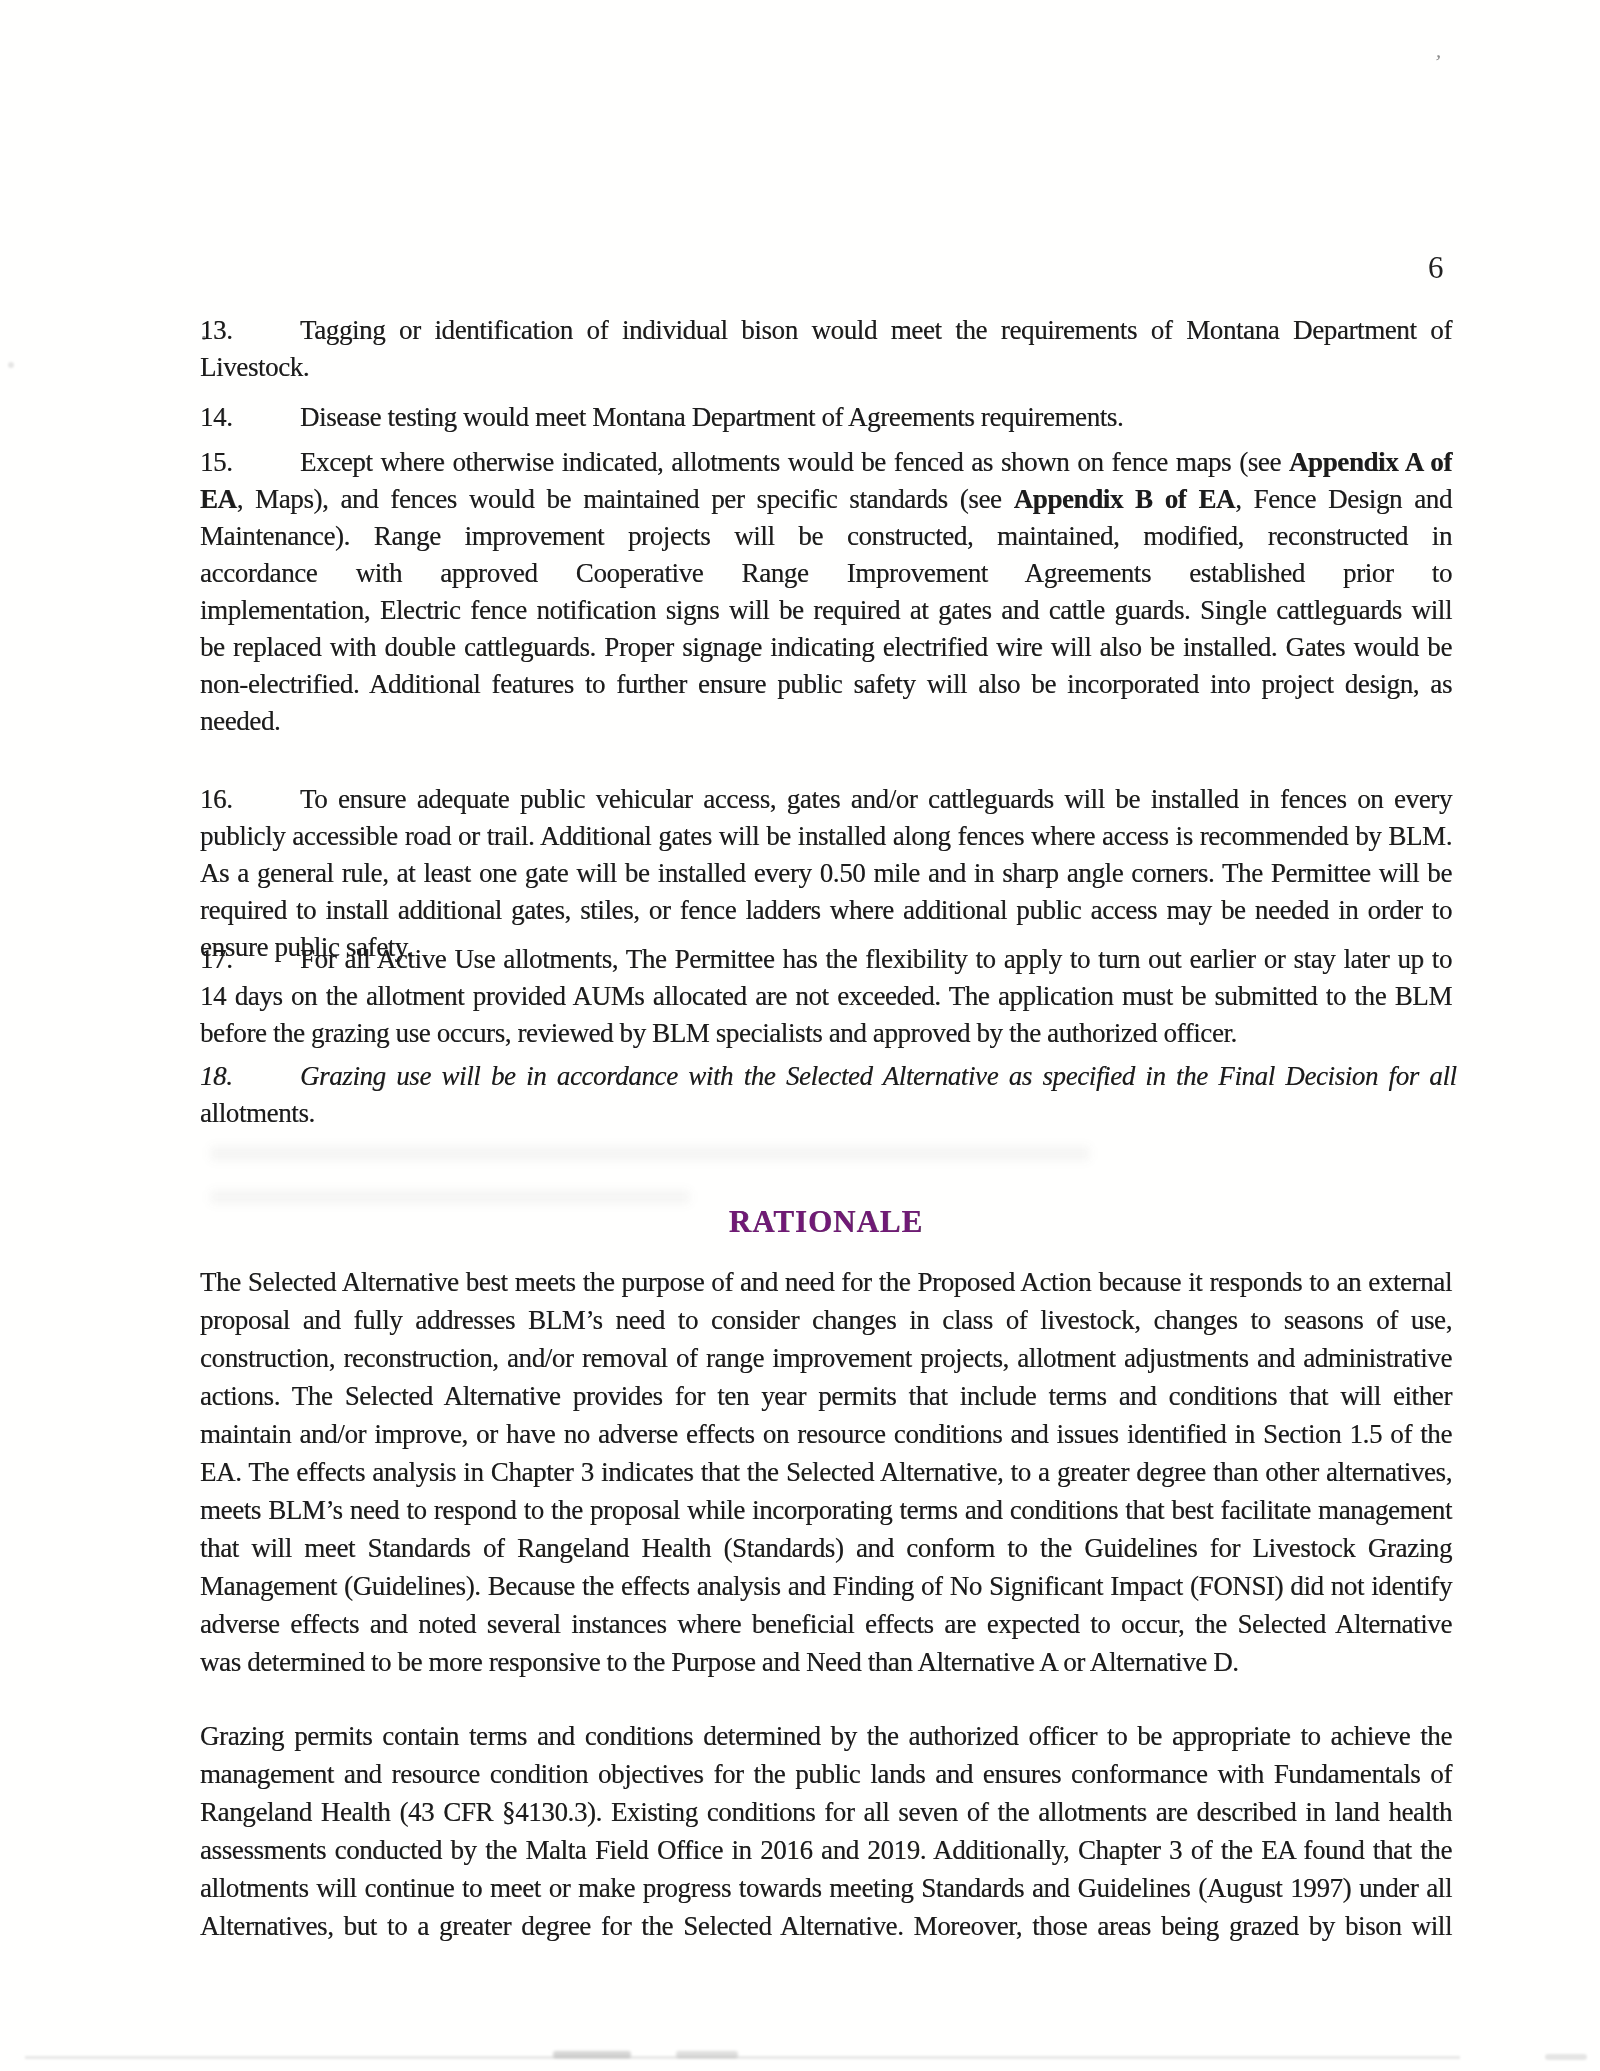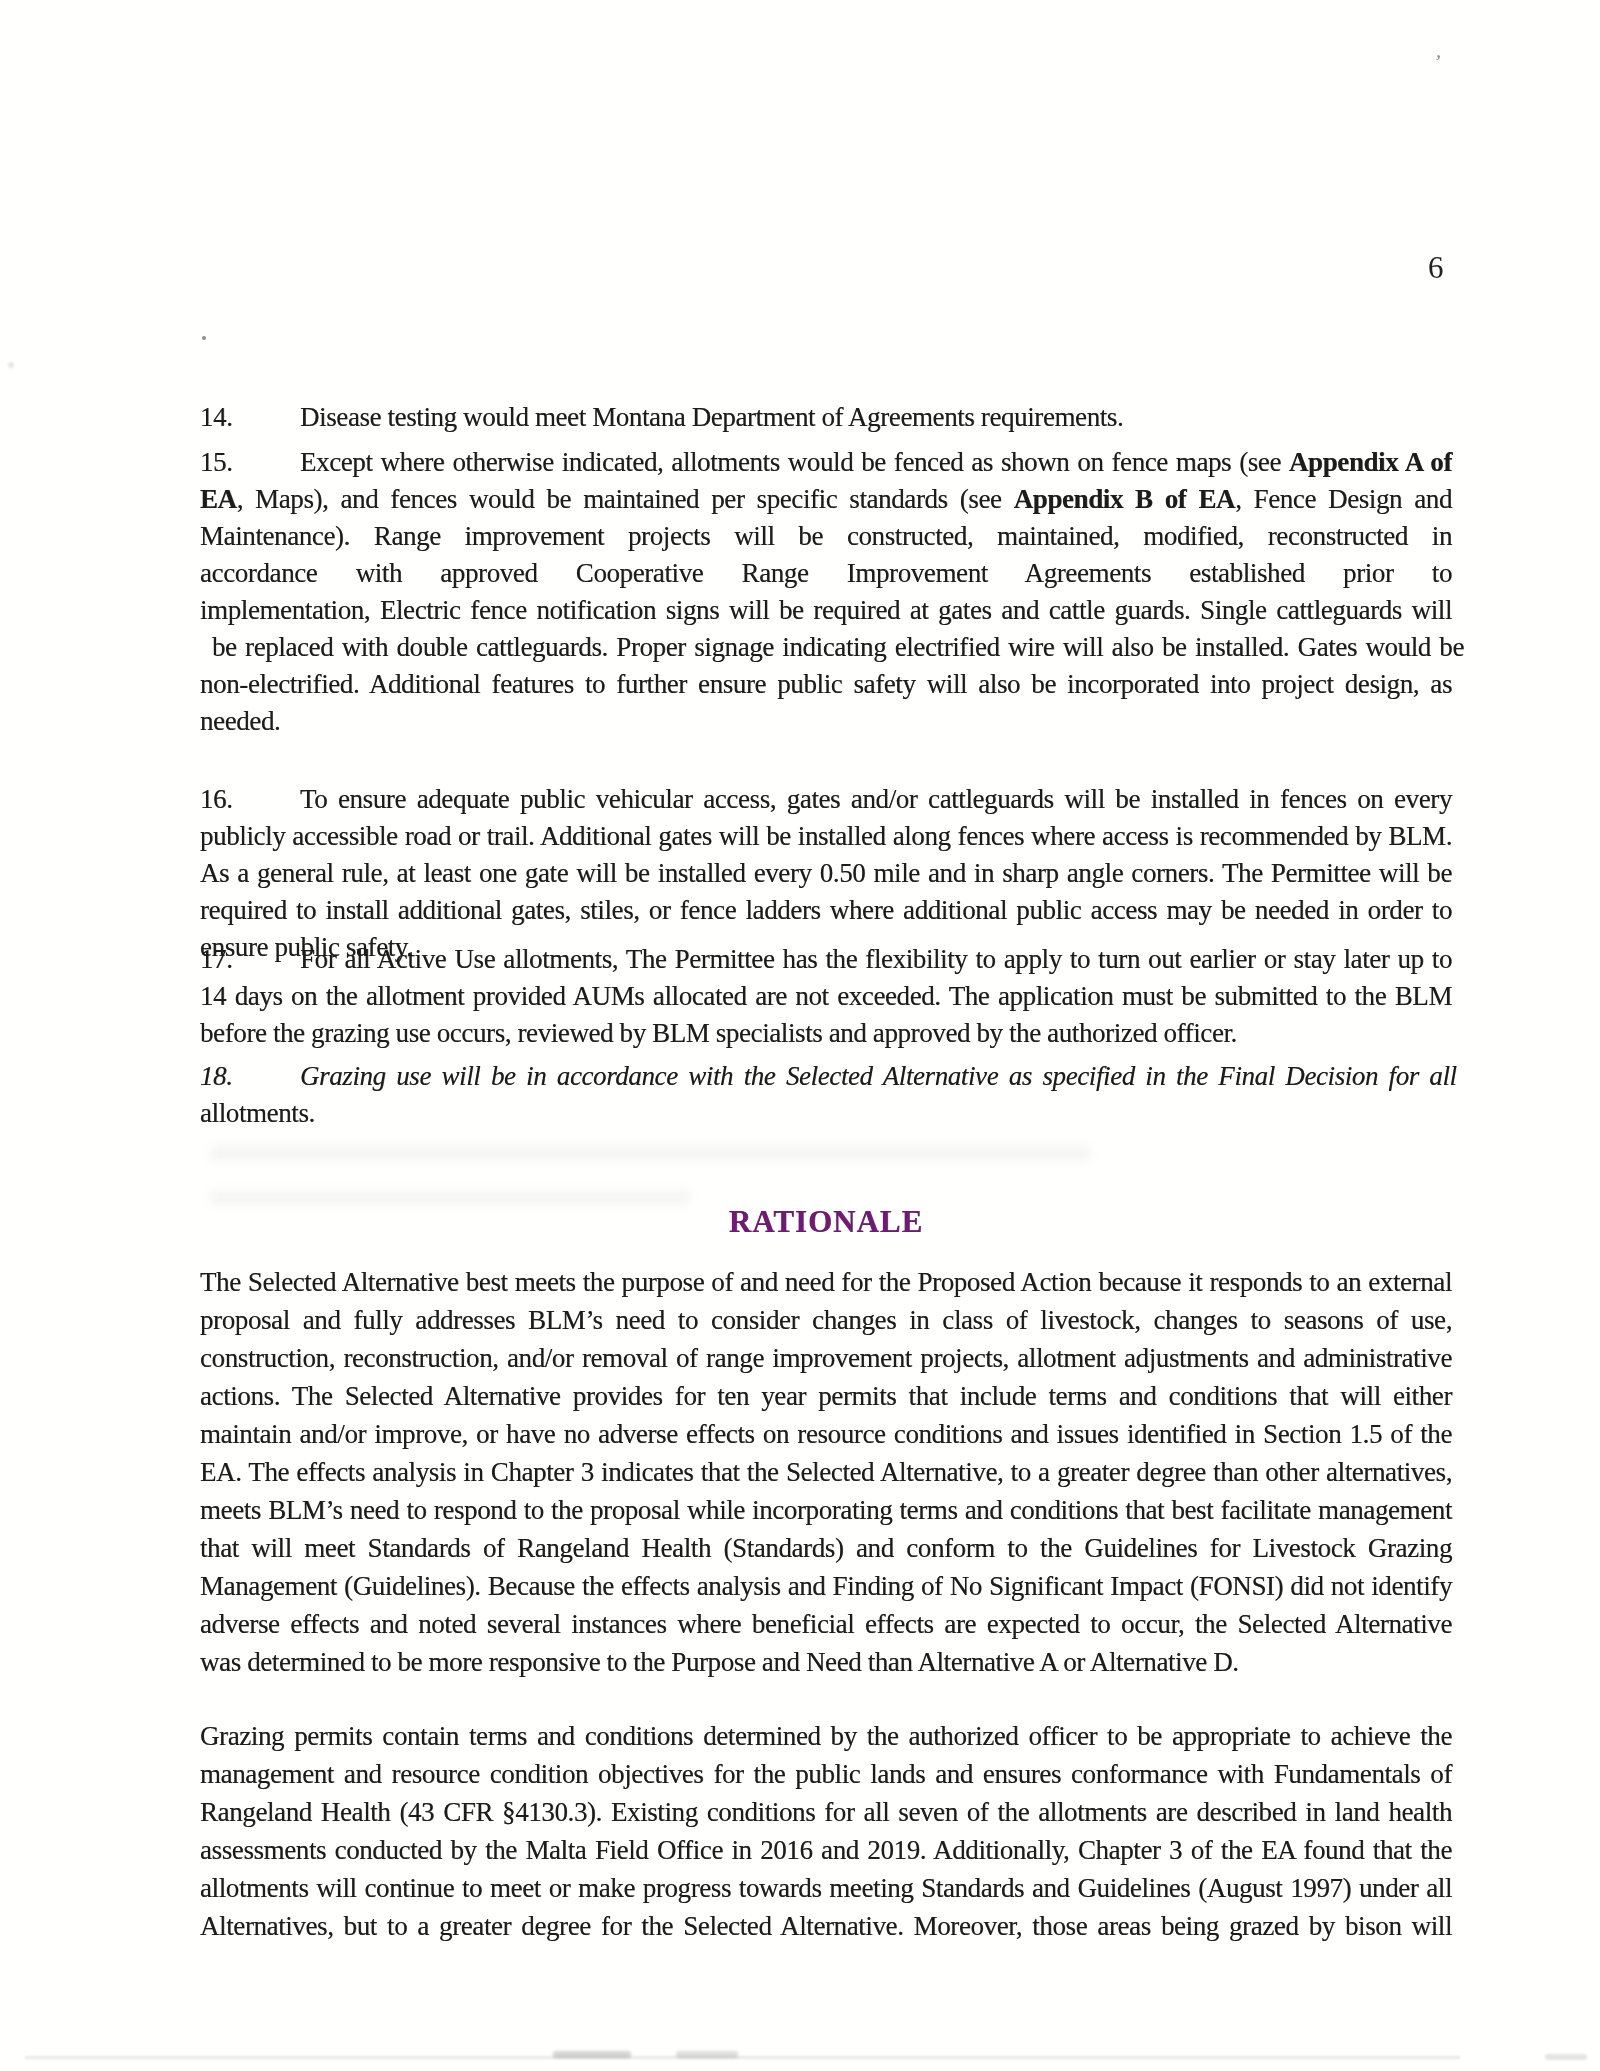--- a/index.html
+++ b/index.html
@@ -33,30 +33,34 @@
 </style>
 </head>
 <body>
 
 <div class="doc">
   <div class="pagenum">6</div>
   <div class="corner-mark">’</div>
   <div class="num-dot"></div>
   <div class="speck-l"></div>
 
+  <div class="block" id="p13">
+      <div class="line" style="word-spacing: 7.39303px;"><span><span class="num">13.</span><span>Tagging or identification of individual bison would meet the requirements of Montana Department of</span></span></div>
+      <div class="line last"><span><span>Livestock.</span></span></div>
+    </div>
   <div class="block" id="p14">
       <div class="line last"><span><span class="num">14.</span><span>Disease testing would meet Montana Department of Agreements requirements.</span></span></div>
     </div>
   <div class="block" id="p15">
       <div class="line" style="word-spacing: 1.58301px;"><span><span class="num">15.</span><span>Except where otherwise indicated, allotments would be fenced as shown on fence maps (see </span><span class="b">Appendix A of</span></span></div>
       <div class="line" style="word-spacing: 5.69577px;"><span><span class="b">EA</span><span>, Maps), and fences would be maintained per specific standards (see </span><span class="b">Appendix B of EA</span><span>, Fence Design and</span></span></div>
       <div class="line" style="word-spacing: 17.4859px;"><span><span>Maintenance). Range improvement projects will be constructed, maintained, modified, reconstructed in</span></span></div>
       <div class="line" style="word-spacing: 31.8872px;"><span><span>accordance with approved Cooperative Range Improvement Agreements established prior to</span></span></div>
       <div class="line" style="word-spacing: 3.31667px;"><span><span>implementation, Electric fence notification signs will be required at gates and cattle guards. Single cattleguards will</span></span></div>
-      <div class="line" style="word-spacing: 2.03125px; margin-left: 12px;"><span><span>be replaced with double cattleguards. Proper signage indicating electrified wire will also be installed. Gates would be</span></span></div>
+      <div class="line" style="word-spacing: 2.03125px;"><span><span>be replaced with double cattleguards. Proper signage indicating electrified wire will also be installed. Gates would be</span></span></div>
       <div class="line" style="word-spacing: 4.78958px;"><span><span>non-electrified. Additional features to further ensure public safety will also be incorporated into project design, as</span></span></div>
       <div class="line last"><span><span>needed.</span></span></div>
     </div>
   <div class="block" id="p16">
       <div class="line" style="word-spacing: 4.28229px;"><span><span class="num">16.</span><span>To ensure adequate public vehicular access, gates and/or cattleguards will be installed in fences on every</span></span></div>
       <div class="line" style="word-spacing: 0.608456px;"><span><span>publicly accessible road or trail. Additional gates will be installed along fences where access is recommended by BLM.</span></span></div>
       <div class="line" style="word-spacing: 1.75781px;"><span><span>As a general rule, at least one gate will be installed every 0.50 mile and in sharp angle corners. The Permittee will be</span></span></div>
       <div class="line" style="word-spacing: 2.89062px;"><span><span>required to install additional gates, stiles, or fence ladders where additional public access may be needed in order to</span></span></div>
       <div class="line last"><span><span>ensure public safety.</span></span></div>
     </div>

